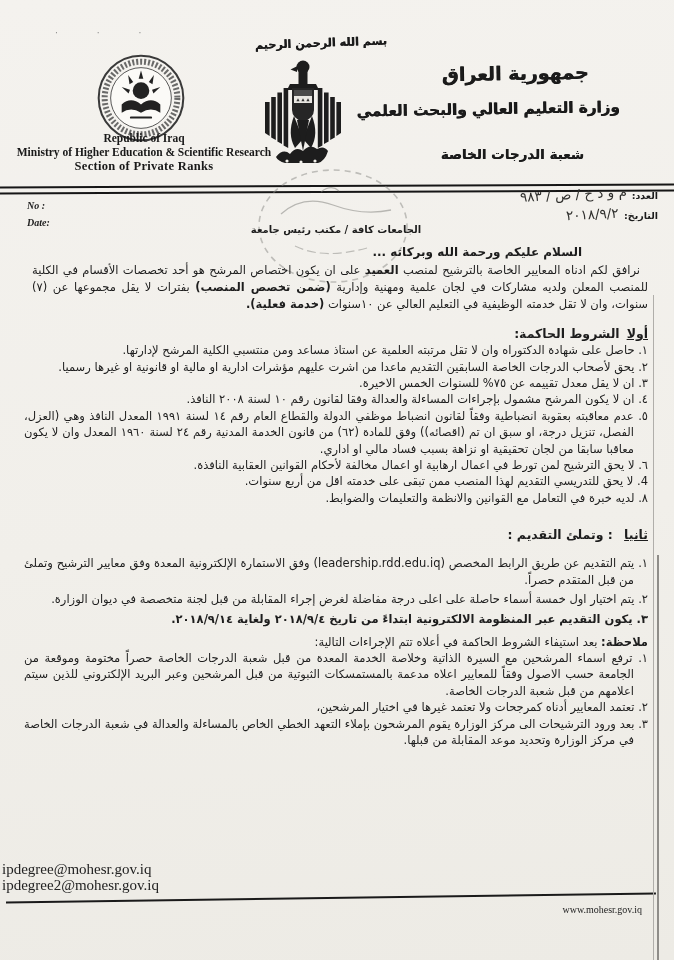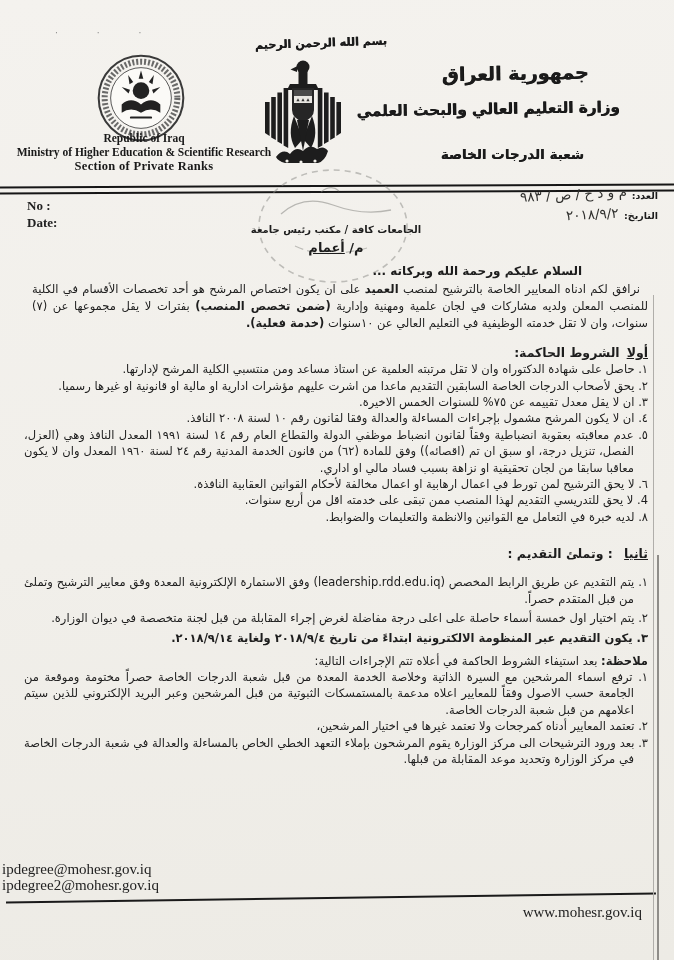--- a/index.html
+++ b/index.html
@@ -31,22 +31,22 @@
   .seal{position:absolute;left:95px;top:52px;width:92px;height:92px;}
   .en-head{position:absolute;left:-12px;top:131px;width:312px;text-align:center;
     font-family:"Liberation Serif","DejaVu Serif",serif;font-weight:bold;color:#191919;}
   .en-country{font-size:11.5px;line-height:14px;}
   .en-ministry{font-size:11.5px;line-height:14px;white-space:nowrap;}
   .en-section{font-size:12.5px;line-height:15px;letter-spacing:.3px;}
   .rule-double{position:absolute;top:185px;left:0;width:674px;height:4px;
     border-top:2px solid #161616;border-bottom:2px solid #161616;transform:rotate(-0.25deg);}
   
   .no-date{position:absolute;left:27px;top:197px;
-    font-family:"Liberation Serif","DejaVu Serif",serif;font-weight:bold;
-    font-size:13px;line-height:17px;color:#222;}
+    font-family:"Liberation Serif","DejaVu Serif",serif;font-style:italic;font-weight:bold;
+    font-size:10px;line-height:17px;color:#222;}
   .ref-ar{position:absolute;right:16px;top:185px;direction:rtl;text-align:right;width:250px;}
   .ref-line{line-height:18px;white-space:nowrap;}
   .ref-lbl{font-size:9.5px;font-weight:bold;}
   .hand{font-size:13.5px;color:#30302e;display:inline-block;transform:rotate(-3deg);letter-spacing:1px;}
   
   .stamp{position:absolute;left:233px;top:162px;width:200px;height:135px;opacity:.5;pointer-events:none;}
   
   .body{position:absolute;top:219px;right:26px;left:24px;direction:rtl;
     font-size:11.5px;line-height:16.4px;text-align:right;color:#1d1d1d;}
   .center{text-align:center;}
@@ -61,21 +61,21 @@
   .item{text-align:justify;padding-right:14px;text-indent:-14px;}
   .sec2 .item{line-height:17px;margin-top:2.5px;}
   .note-title{margin-top:6px;}
   .note-title .lbl{font-weight:bold;}
   
   .footer-rule{position:absolute;top:897px;left:6px;width:650px;height:2.4px;
     background:#1a1a1a;transform:rotate(-0.8deg);}
   .footer-emails{position:absolute;left:2px;top:861px;
     font-family:"Liberation Serif","DejaVu Serif",serif;font-size:15px;line-height:16px;color:#222;}
   .footer-site{position:absolute;right:32px;top:904px;
-    font-family:"Liberation Serif","DejaVu Serif",serif;font-size:15px;color:#222;}
+    font-family:"Liberation Serif","DejaVu Serif",serif;font-size:10px;color:#222;}
   
   .edge-a{position:absolute;top:295px;right:20px;width:1px;height:665px;background:#b0aeaa;}
   .edge-b{position:absolute;top:555px;right:15px;width:1.6px;height:405px;background:#8f8d89;}
   .noise-dots{position:absolute;left:55px;top:28px;color:#8a8a8a;font-size:9px;letter-spacing:18px;}
 </style>
 </head>
 <body>
 
 <div class="page">
 
@@ -168,21 +168,20 @@
       <span class="hand">م و د خ / ص / ٩٨٣</span>
     </div>
     <div class="ref-line">
       <span class="ref-lbl">التاريخ:</span>
       <span class="hand">٢٠١٨/٩/٢</span>
     </div>
   </div>
 
   <div class="body">
     <div class="addressee center">الجامعات كافة / مكتب رئيس جامعة</div>
-    <div class="subject center"><span class="bold">م/ </span><span class="bold u">أعمام</span></div>
     <div class="greeting">السلام عليكم ورحمة الله وبركاته ...</div>
 
     <p class="intro"><span>نرافق لكم ادناه المعايير الخاصة بالترشيح لمنصب </span><span class="bold">العميد</span><span> على ان يكون اختصاص المرشح هو أحد تخصصات الأقسام في الكلية للمنصب المعلن ولديه مشاركات في لجان علمية ومهنية وإدارية </span><span class="bold">(ضمن تخصص المنصب)</span><span> بفترات لا يقل مجموعها عن (٧) سنوات، وان لا تقل خدمته الوظيفية في التعليم العالي عن ١٠سنوات </span><span class="bold">(خدمة فعلية).</span></p>
 
     <div class="sec-title"><span class="u">أولا</span><span>الشروط الحاكمة:</span></div>
     <div class="sec1">
       <div class="item">١. حاصل على شهادة الدكتوراه وان لا تقل مرتبته العلمية عن استاذ مساعد ومن منتسبي الكلية المرشح لإدارتها.</div>
       <div class="item">٢. يحق لأصحاب الدرجات الخاصة السابقين التقديم ماعدا من اشرت عليهم مؤشرات ادارية او مالية او قانونية او غيرها رسميا.</div>
       <div class="item">٣. ان لا يقل معدل تقييمه عن ٧٥% للسنوات الخمس الاخيرة.</div>
       <div class="item">٤. ان لا يكون المرشح مشمول بإجراءات المساءلة والعدالة وفقا لقانون رقم ١٠ لسنة ٢٠٠٨ النافذ.</div>

